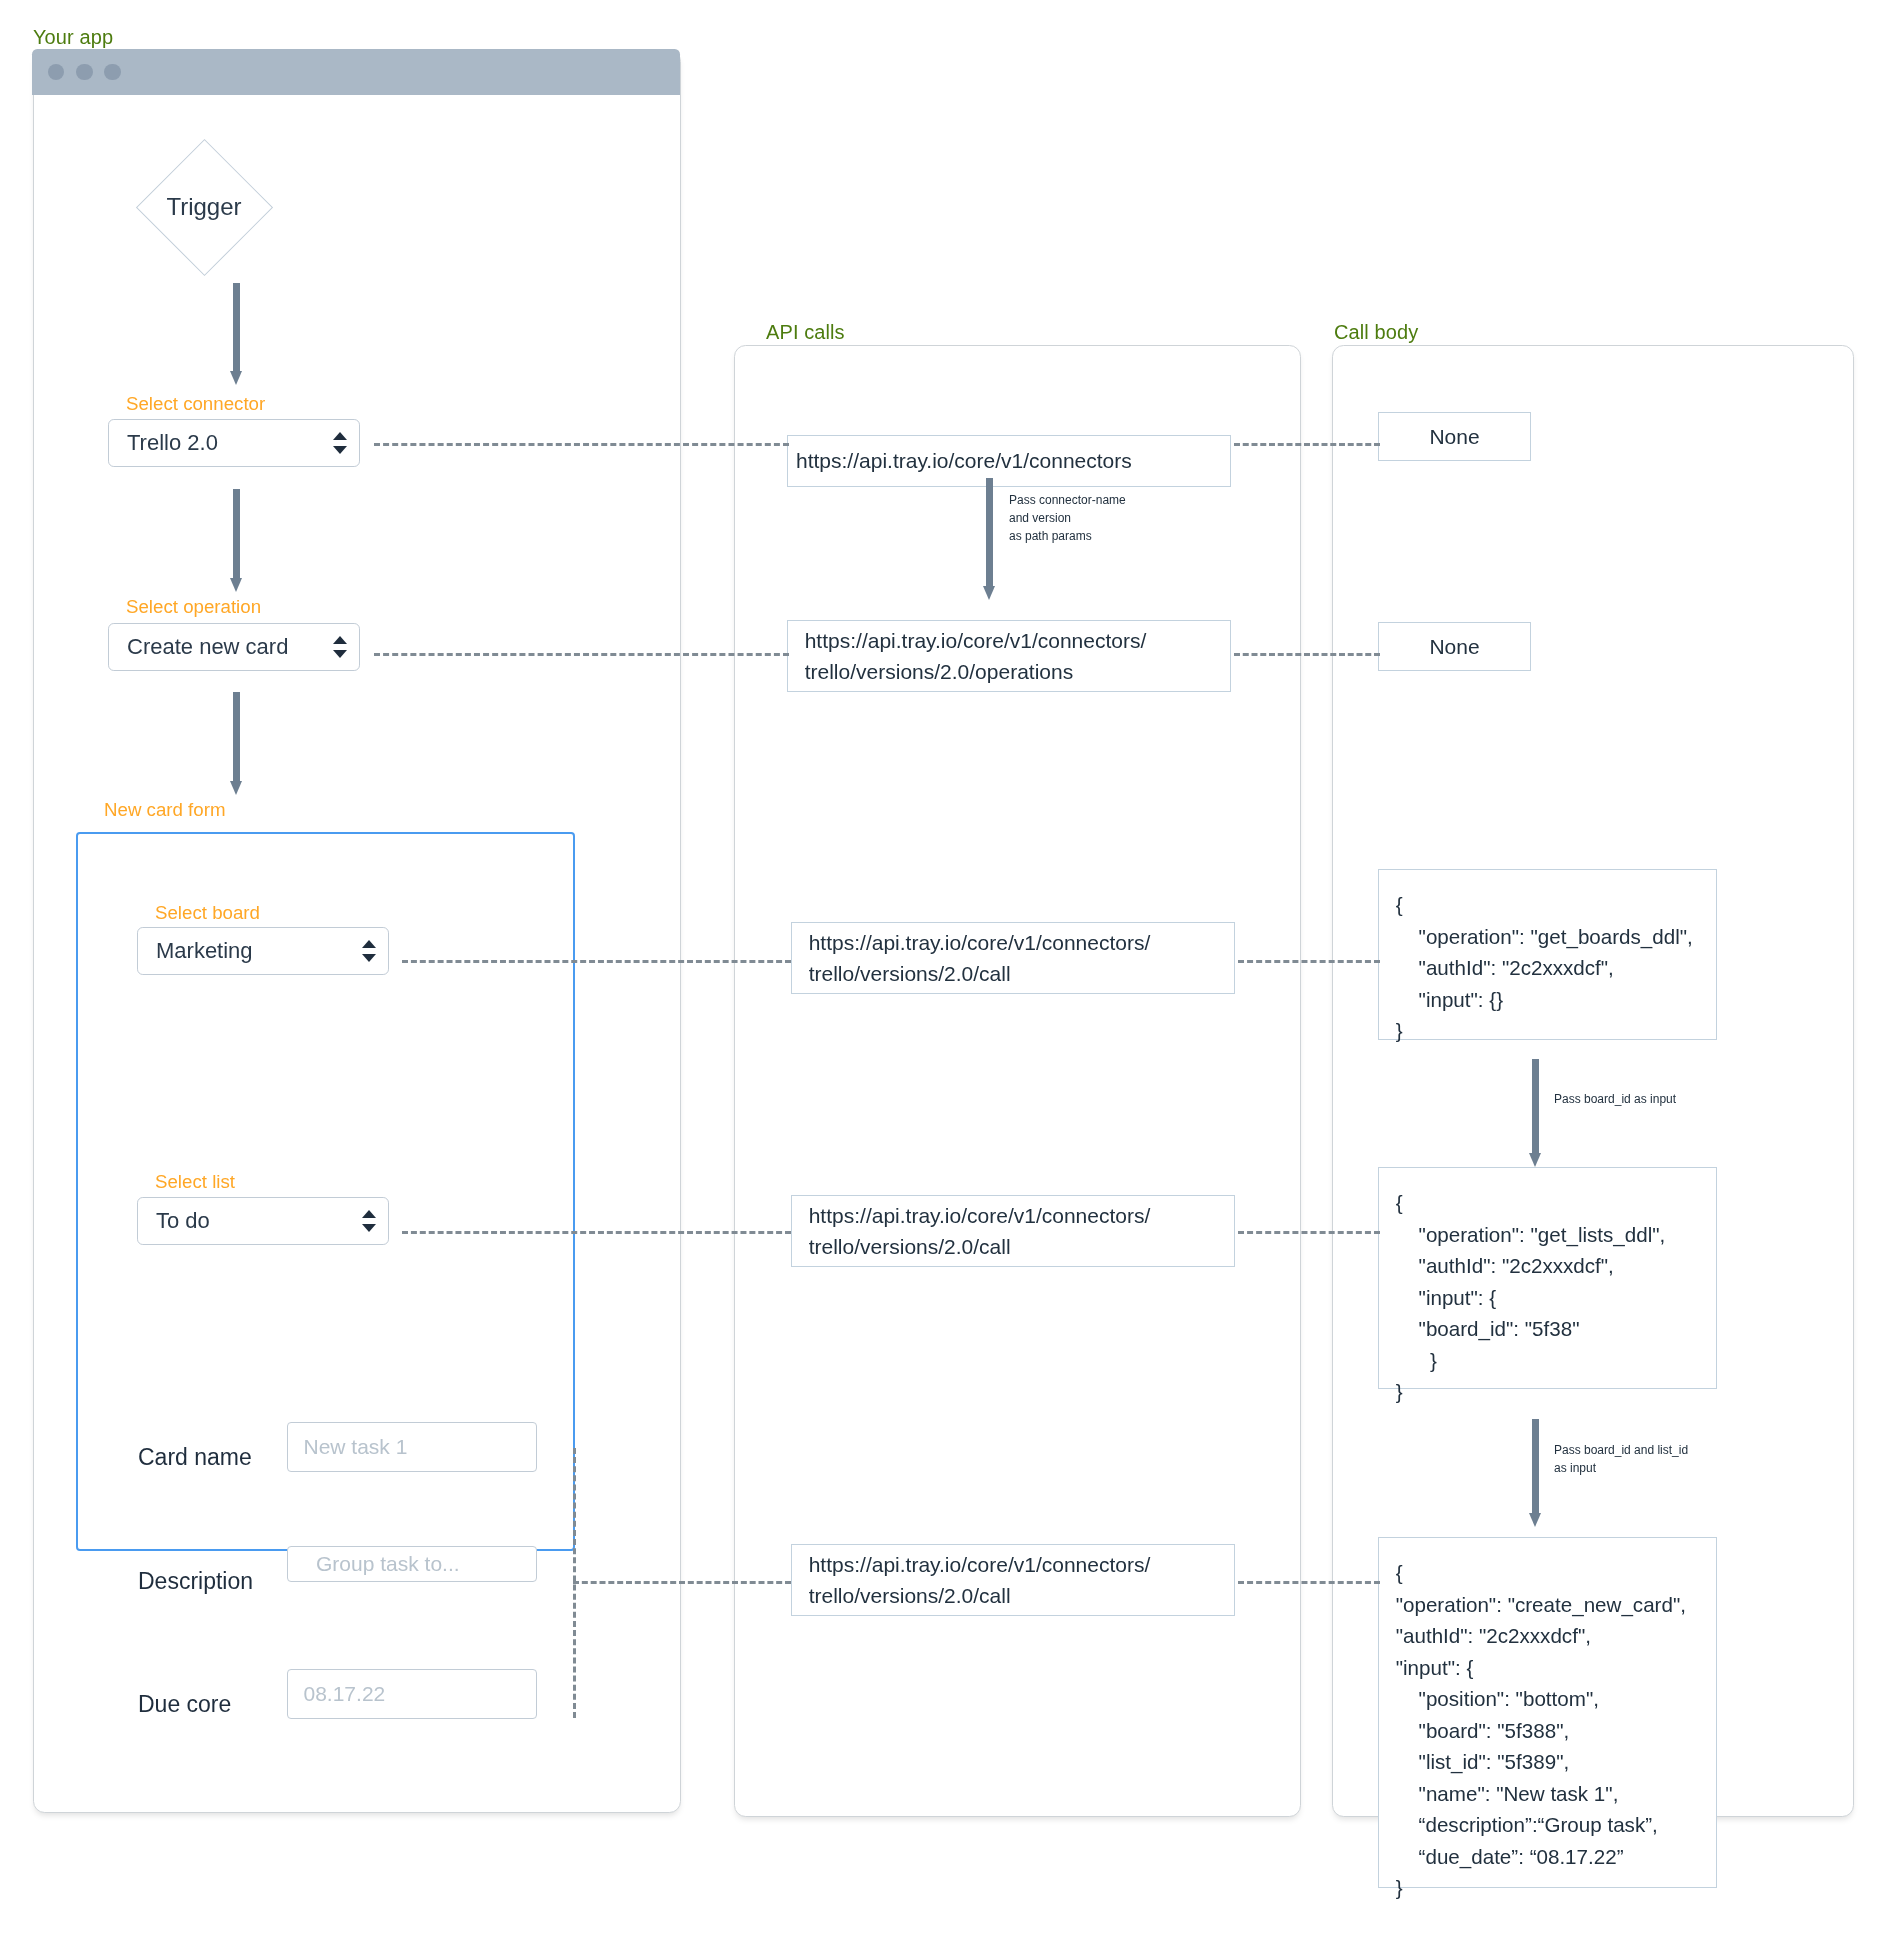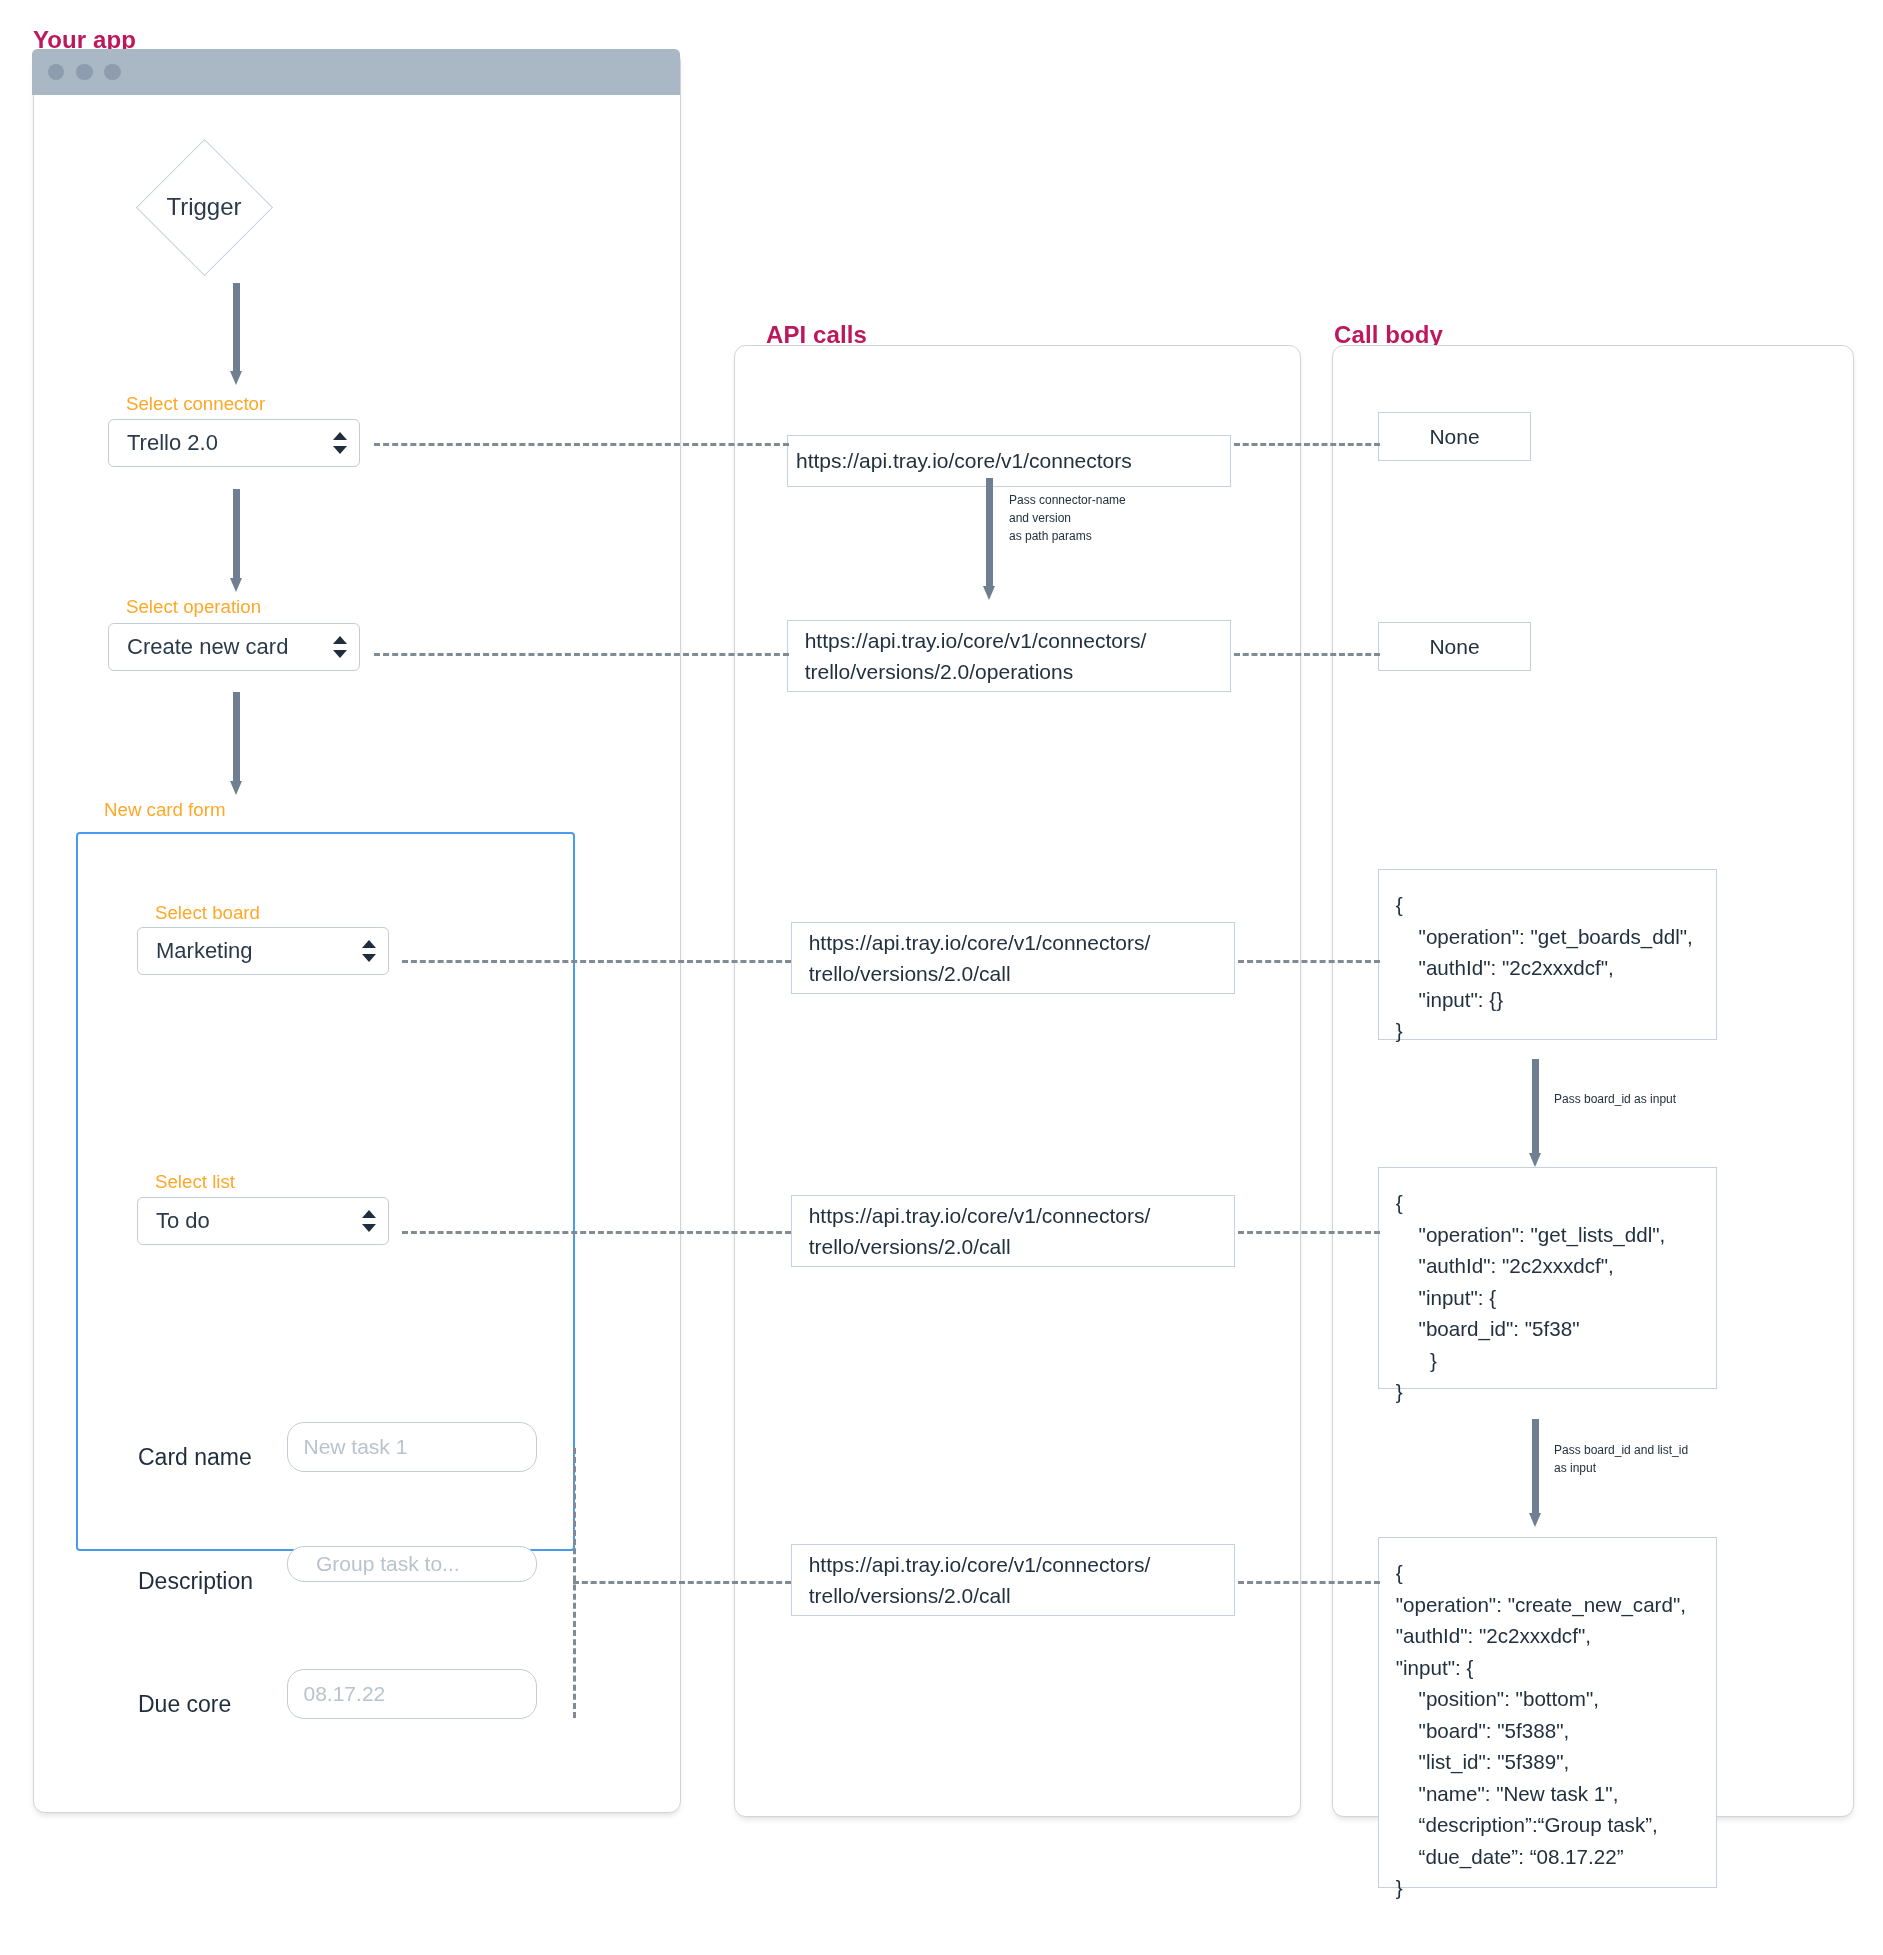--- a/index.html
+++ b/index.html
@@ -13,25 +13,24 @@
   #stage {
     position: relative;
     width: 1883px;
     height: 1955px;
     background: #ffffff;
   }
 
   
   .col-caption {
     position: absolute;
-    font-size: 24px;
-    color: #be185d;
+    font-size: 20px;
+    color: #4d7c0f;
     letter-spacing: 0.1px;
     white-space: nowrap;
-    font-weight: bold;
   }
 
   
   .panel {
     position: absolute;
     background: #ffffff;
     border: 1.9px solid #cfd4d8;
     border-radius: 11.6px;
     box-shadow: 0 3.9px 6.4px -2.6px rgba(0,0,0,0.13);
   }
@@ -159,21 +158,21 @@
   .text-label {
     position: absolute;
     font-size: 23px;
     color: #1f2d3d;
     white-space: nowrap;
   }
   .text-input {
     position: absolute;
     background: #ffffff;
     border: 1.9px solid #c2ccd6;
-    border-radius: 17px;
+    border-radius: 4px;
     display: flex;
     align-items: center;
     padding-left: 15.5px;
   }
   .text-input .ph {
     font-size: 21px;
     color: #b8c3cd;
     white-space: nowrap;
   }
 

